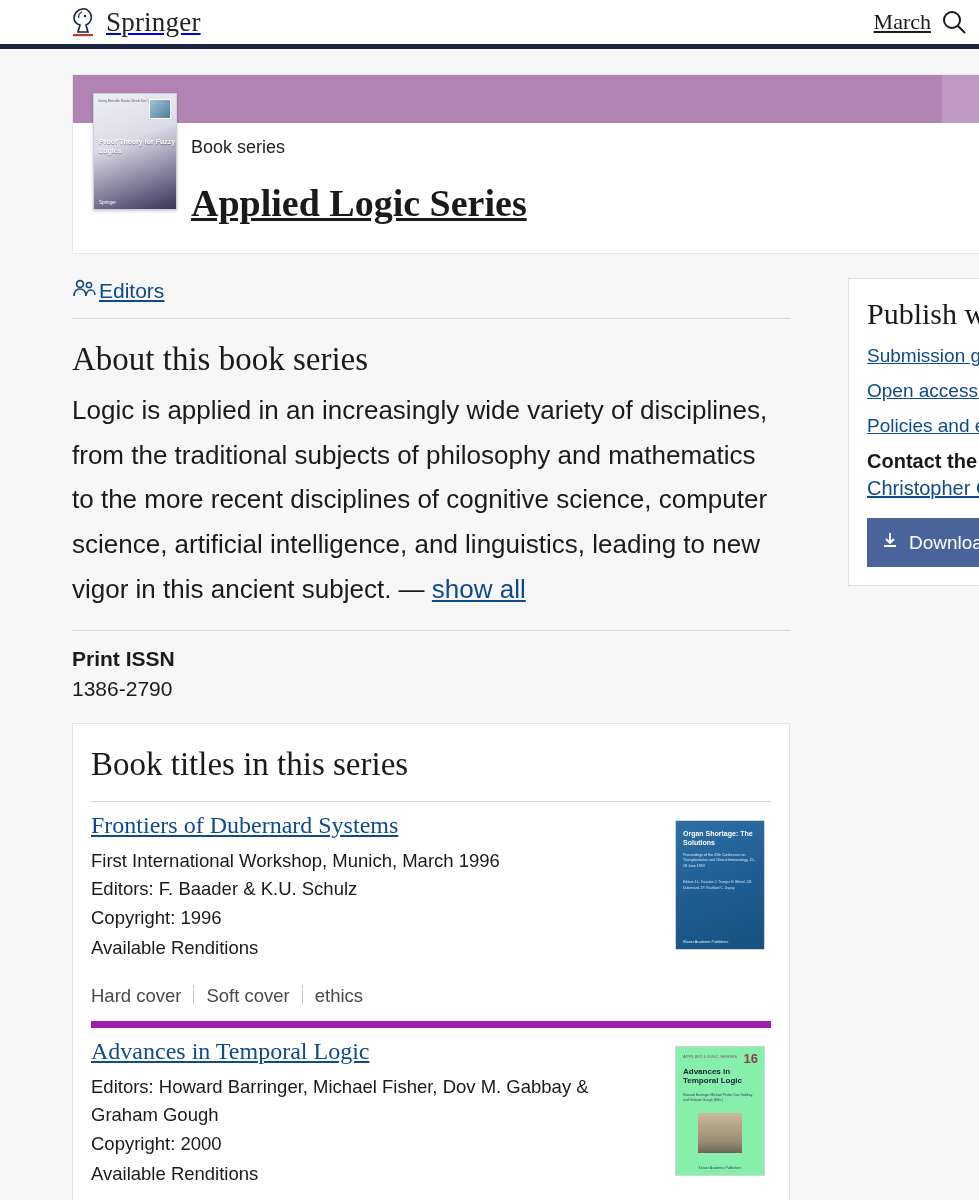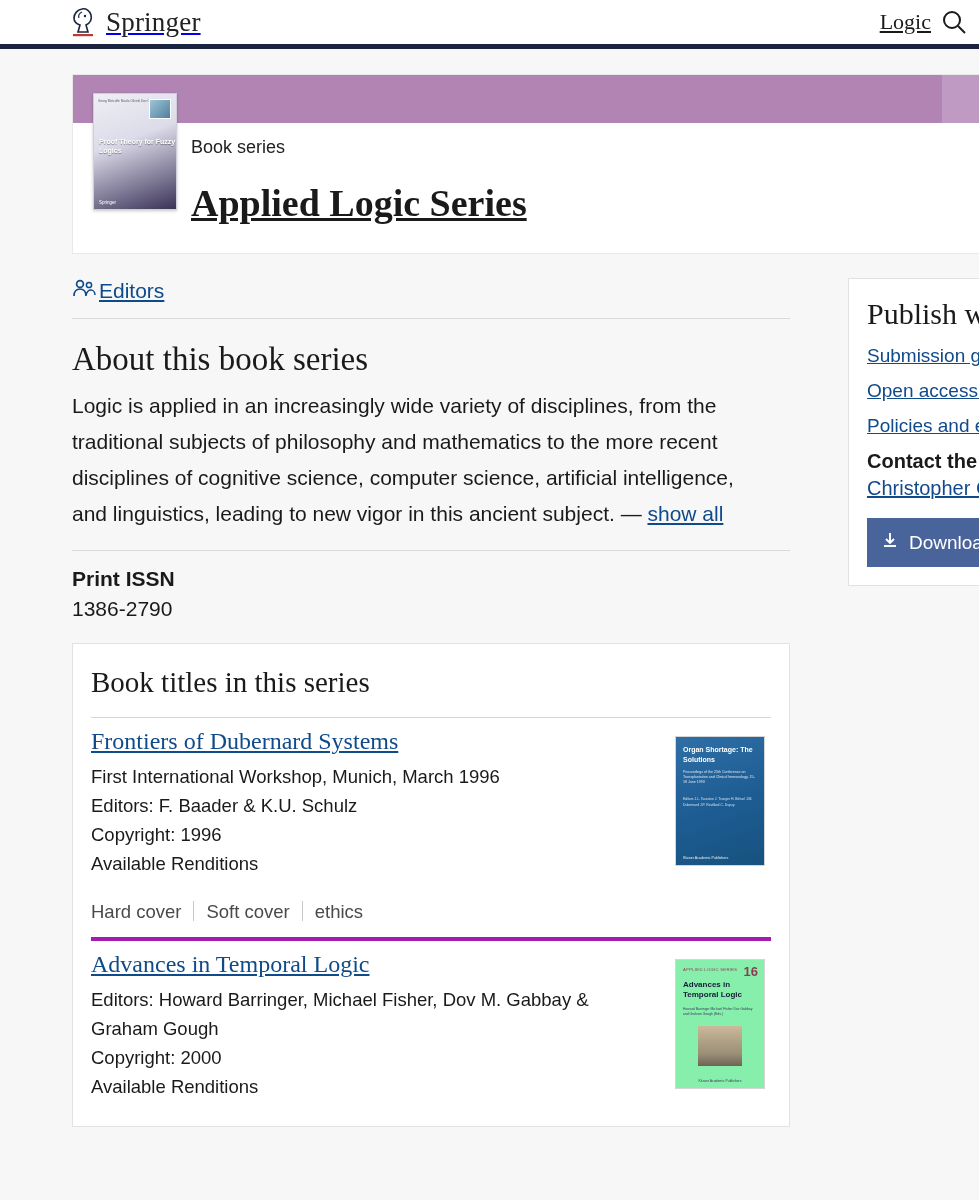--- a/index.html
+++ b/index.html
@@ -182,21 +182,21 @@
   .hr { border: none; border-top: 1px solid #d8d8d8; margin: 0; }
 
   .about-h2 {
     font-family: "Liberation Serif", serif;
     font-size: 33px;
     color: #1a1a1a;
     margin: 22px 0 10px 0;
     font-weight: normal;
   }
   .about-p {
-    font-size: 21px;
+    font-size: 26px;
     color: #1a1a1a;
     line-height: 1.72;
     margin: 0 0 18px 0;
     max-width: 700px;
   }
   .show-all {
     color: #0f4a8a;
     text-decoration: underline;
   }
   .issn-label {
@@ -213,31 +213,31 @@
 
   
   .titles-card {
     background: #fff;
     border: 1px solid #e2e2e2;
     padding: 0 18px 14px 18px;
     width: 718px;
   }
   .titles-h2 {
     font-family: "Liberation Serif", serif;
-    font-size: 29px;
+    font-size: 33px;
     font-weight: normal;
     color: #1a1a1a;
     margin: 22px 0 18px 0;
   }
   .book-item {
     position: relative;
     padding: 10px 0 14px 0;
     min-height: 150px;
   }
-  .book-item + .book-item { border-top: 4px solid #a21caf; }
+  .book-item + .book-item { border-top: 7px solid #a21caf; }
   .book-title {
     font-family: "Liberation Serif", serif;
     font-size: 24px;
     color: #0f4a8a;
     text-decoration: underline;
     margin-bottom: 8px;
     display: inline-block;
     max-width: 560px;
   }
   .book-line {
@@ -414,21 +414,21 @@
         <svg width="30" height="32" viewBox="0 0 30 32">
           <path d="M14 3 C9 4 6 8 6 12 C6 16 9 18 12 19 L10 26 L20 26 L18 19 C22 17 24 13 23 9 C22 5 18 2 14 3 Z" fill="none" stroke="#1a2440" stroke-width="1.6"></path>
           <path d="M14 6 C11 7 10 10 11 12" fill="none" stroke="#1a2440" stroke-width="1.2"></path>
           <circle cx="17" cy="10" r="1.2" fill="#1a2440"></circle>
           <rect x="5" y="28" width="20" height="2.2" fill="#c0392b"></rect>
         </svg>
       </span>
       <span class="brand-name">Springer</span>
     </a>
     <div class="header-right">
-      <a class="search-link" href="#">Logic</a>
+      <a class="search-link" href="#">March</a>
       <span class="search-icon-wrap">
         <svg width="26" height="26" viewBox="0 0 26 26">
           <circle cx="11" cy="11" r="8" fill="none" stroke="#1a1a1a" stroke-width="2"></circle>
           <line x1="17" y1="17" x2="24" y2="24" stroke="#1a1a1a" stroke-width="2"></line>
         </svg>
       </span>
     </div>
   </div>
   <div class="header-rule"></div>
 

